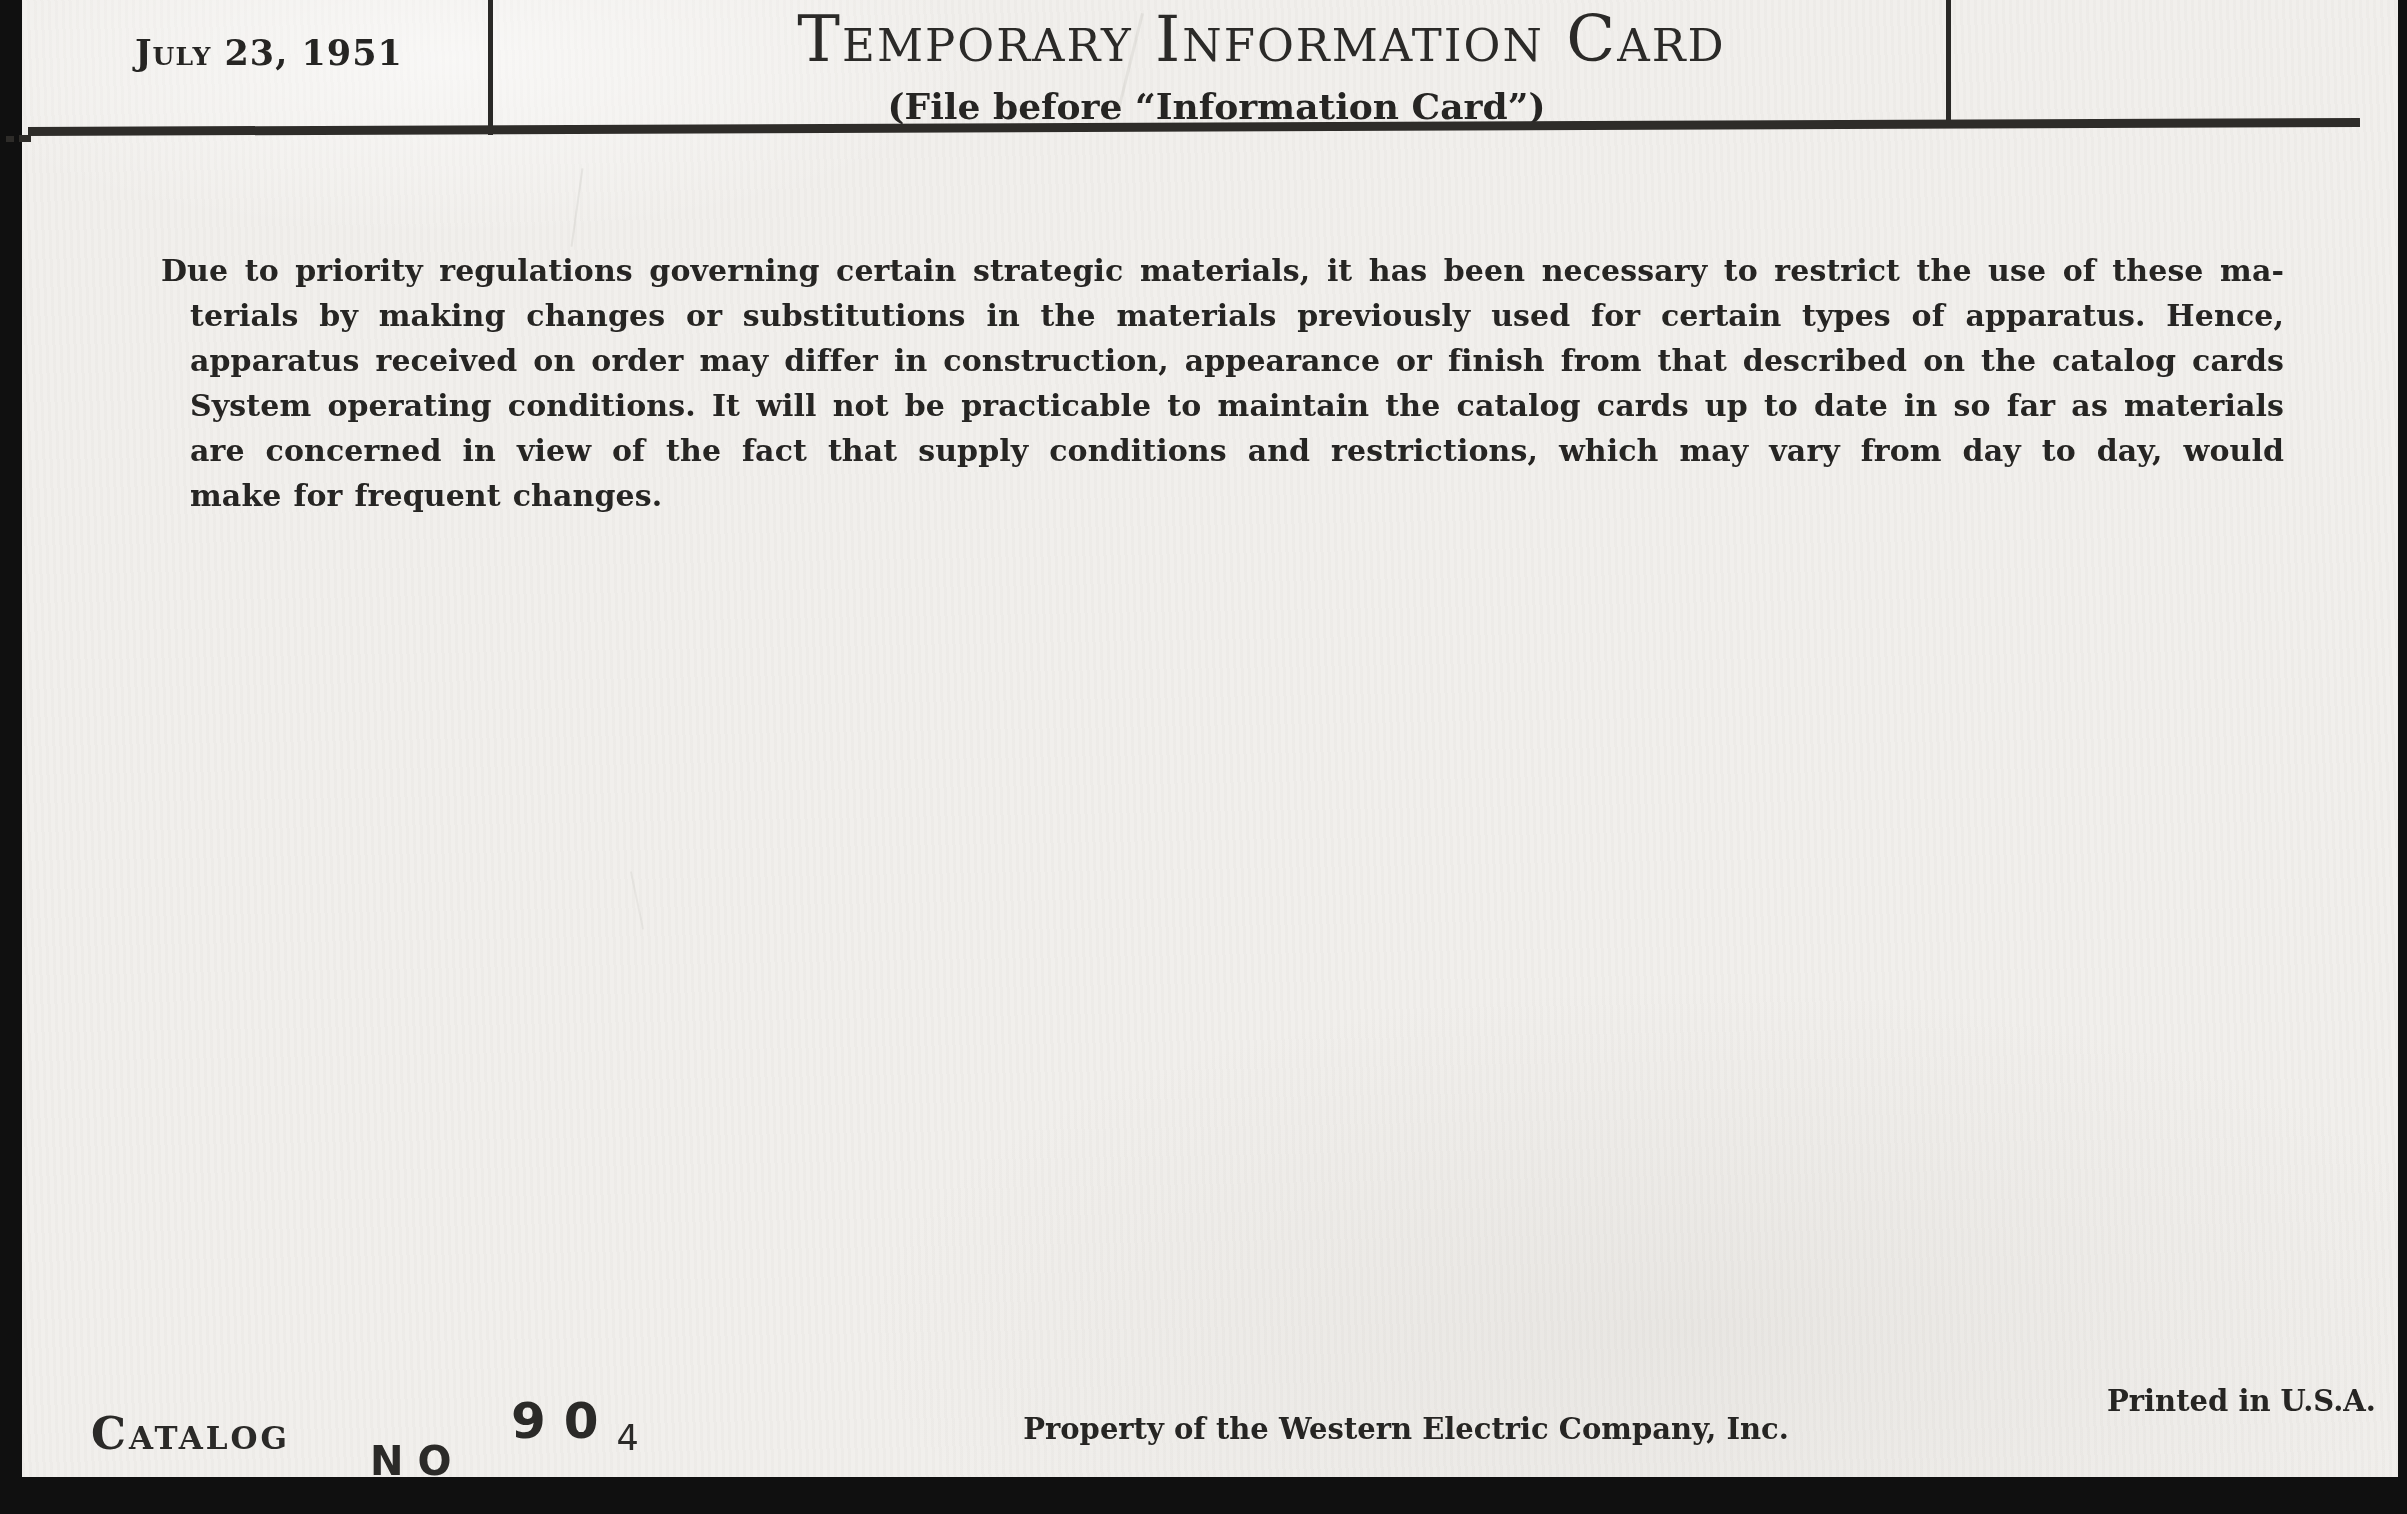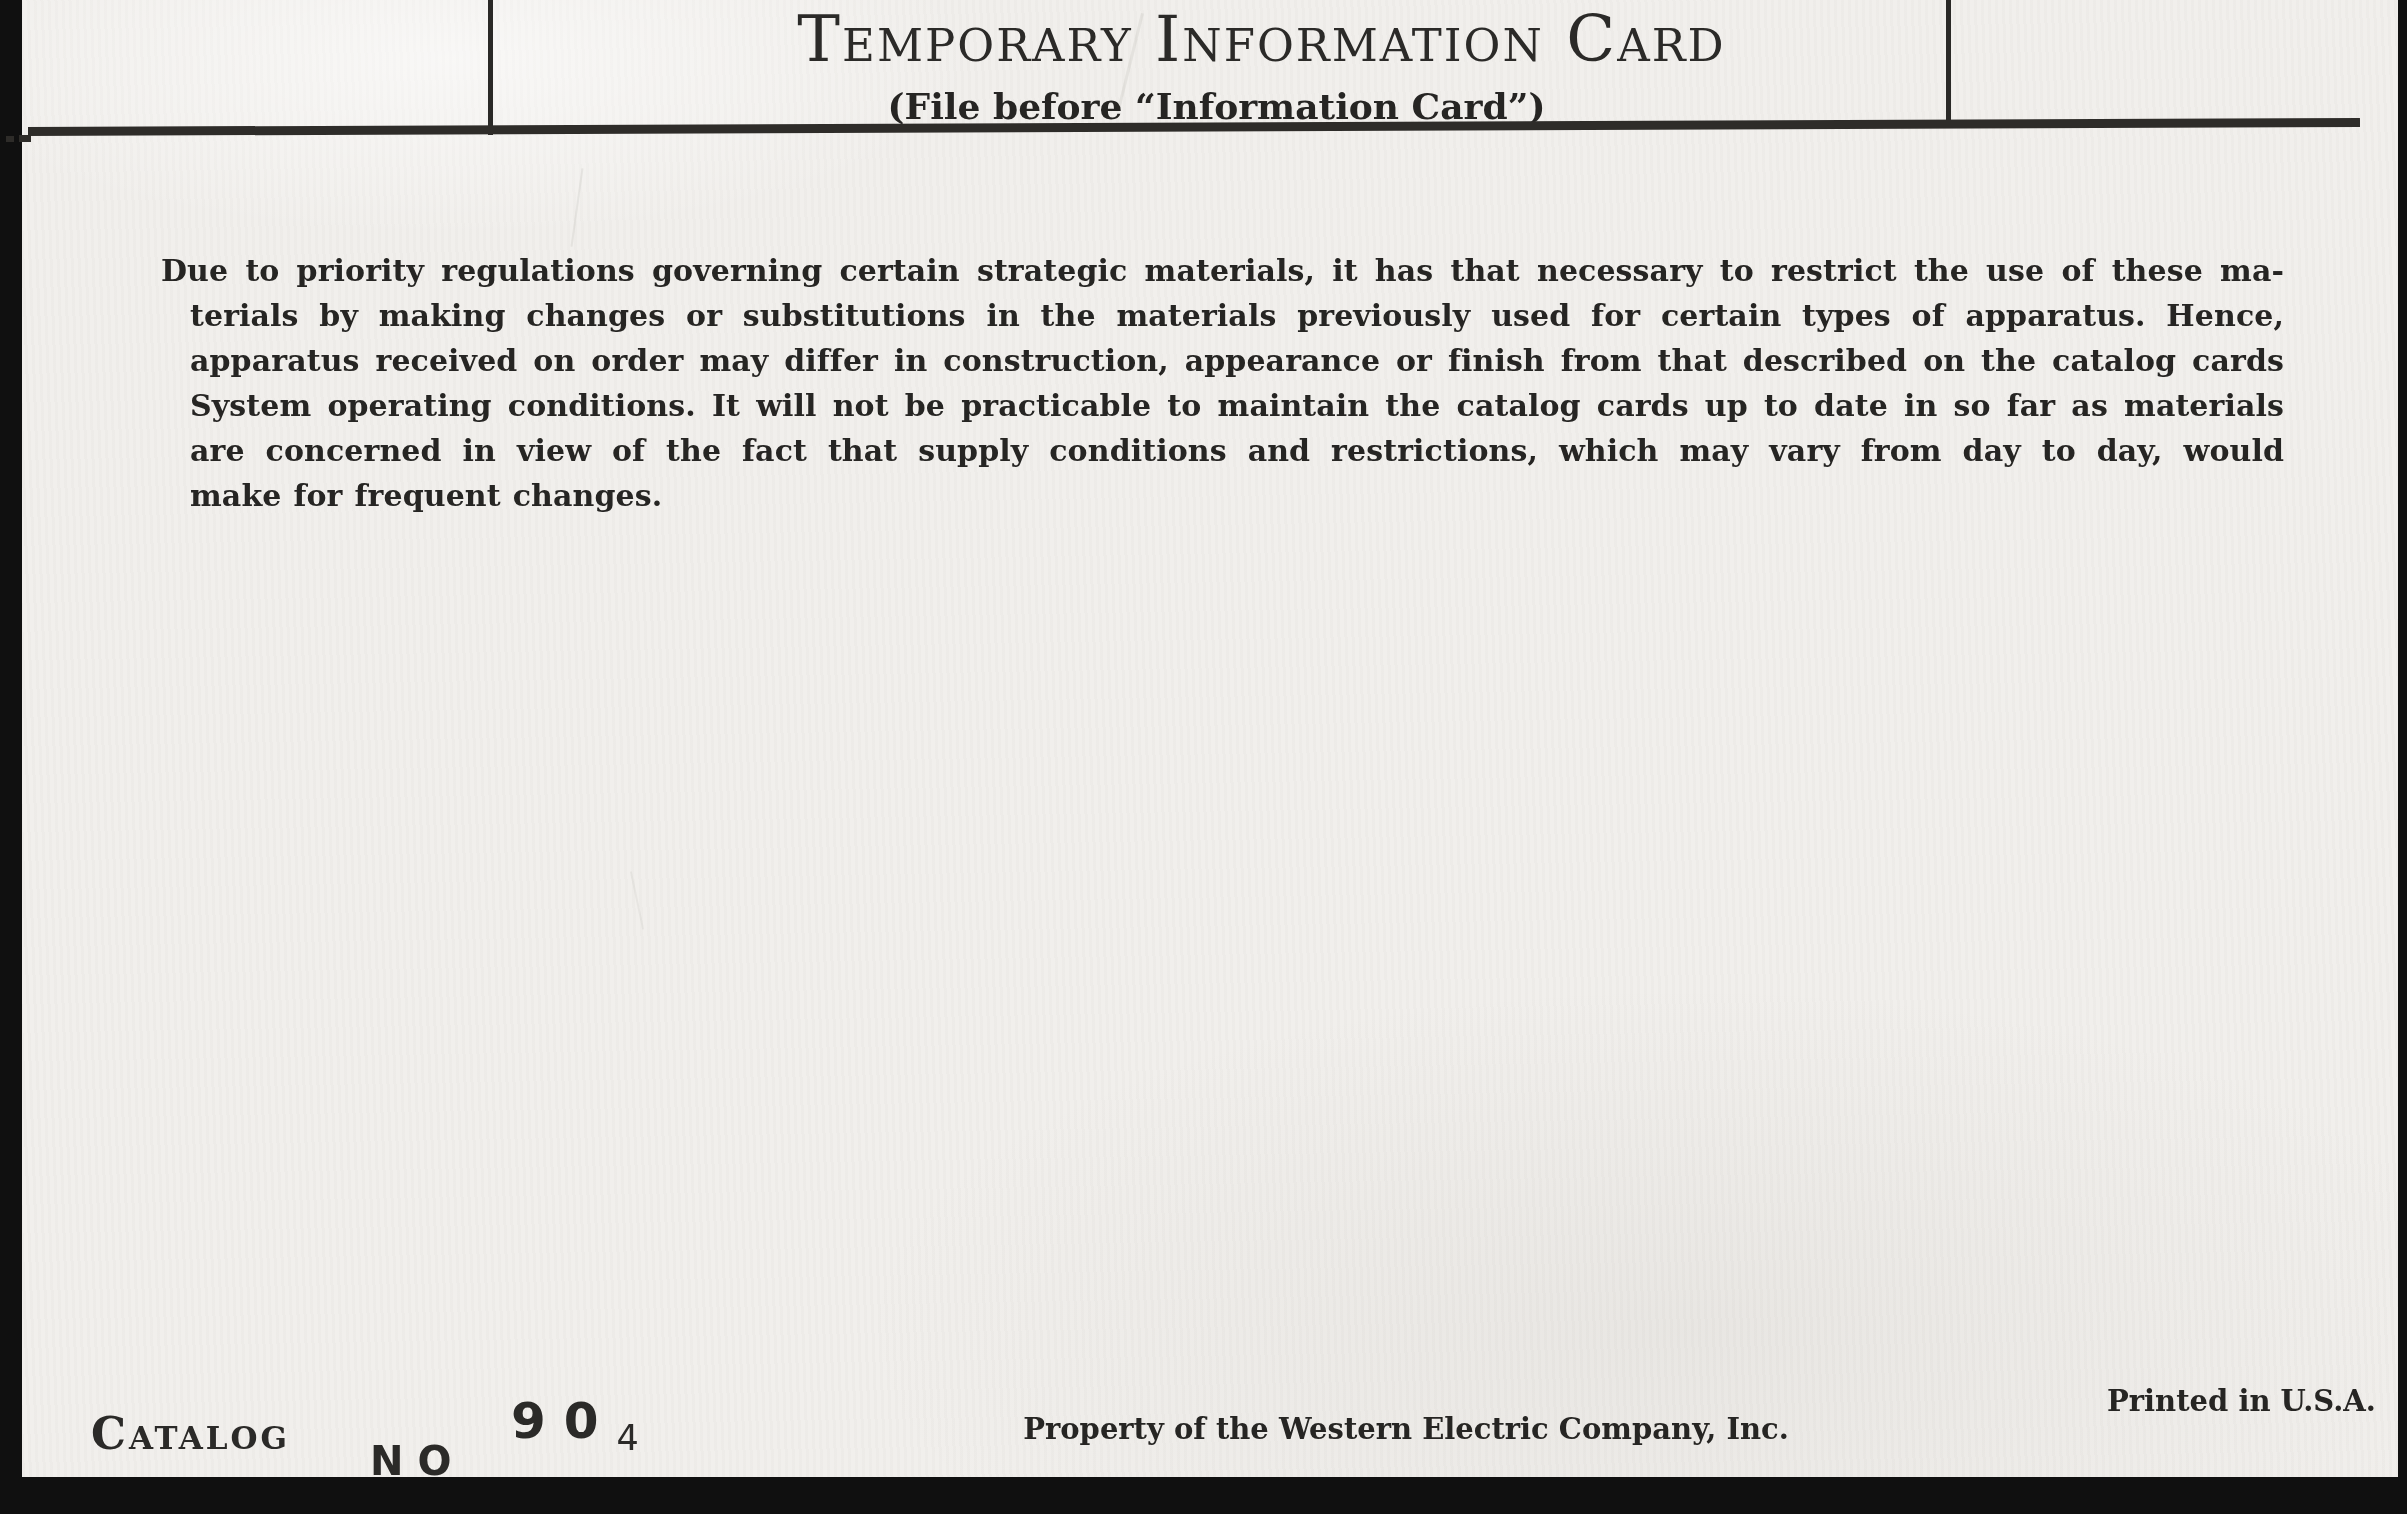--- a/index.html
+++ b/index.html
@@ -90,33 +90,34 @@
   .scratch { position:absolute; background:rgba(60,55,48,0.07); pointer-events:none; }
   .scratch.s1 { left:1107px; top:12px; width:3px; height:99px; transform:rotate(14deg); }
   .scratch.s2 { left:554px; top:168px; width:2px; height:79px; transform:rotate(8deg); }
   .scratch.s3 { left:614px; top:871px; width:2px; height:59px; transform:rotate(-12deg); background:rgba(60,55,48,0.05); }
 </style>
 </head>
 <body>
 
 <div class="card">
 
+  <div class="date">July 23, 1951</div>
 
   <div class="v-divider left"></div>
   <div class="v-divider right"></div>
 
   <div class="title">Temporary Information Card</div>
   <div class="subtitle">(File before “Information Card”)</div>
 
   <div class="rule-dot a"></div>
   <div class="rule-dot b"></div>
   <div class="header-rule"></div>
 
   <div class="paragraph">
-    <div class="bline first">Due to priority regulations governing certain strategic materials, it has that necessary to restrict the use of these ma-</div>
+    <div class="bline first">Due to priority regulations governing certain strategic materials, it has been necessary to restrict the use of these ma-</div>
     <div class="bline">terials by making changes or substitutions in the materials previously used for certain types of apparatus.  Hence,</div>
     <div class="bline">apparatus received on order may differ in construction, appearance or finish from that described on the catalog cards</div>
     <div class="bline">System operating conditions.  It will not be practicable to maintain the catalog cards up to date in so far as materials</div>
     <div class="bline">are concerned in view of the fact that supply conditions and restrictions, which may vary from day to day, would</div>
     <div class="bline last">make for frequent changes.</div>
   </div>
 
   <div class="catalog-label">Catalog</div>
   <div class="no-label">NO</div>
   <div class="catalog-number">

